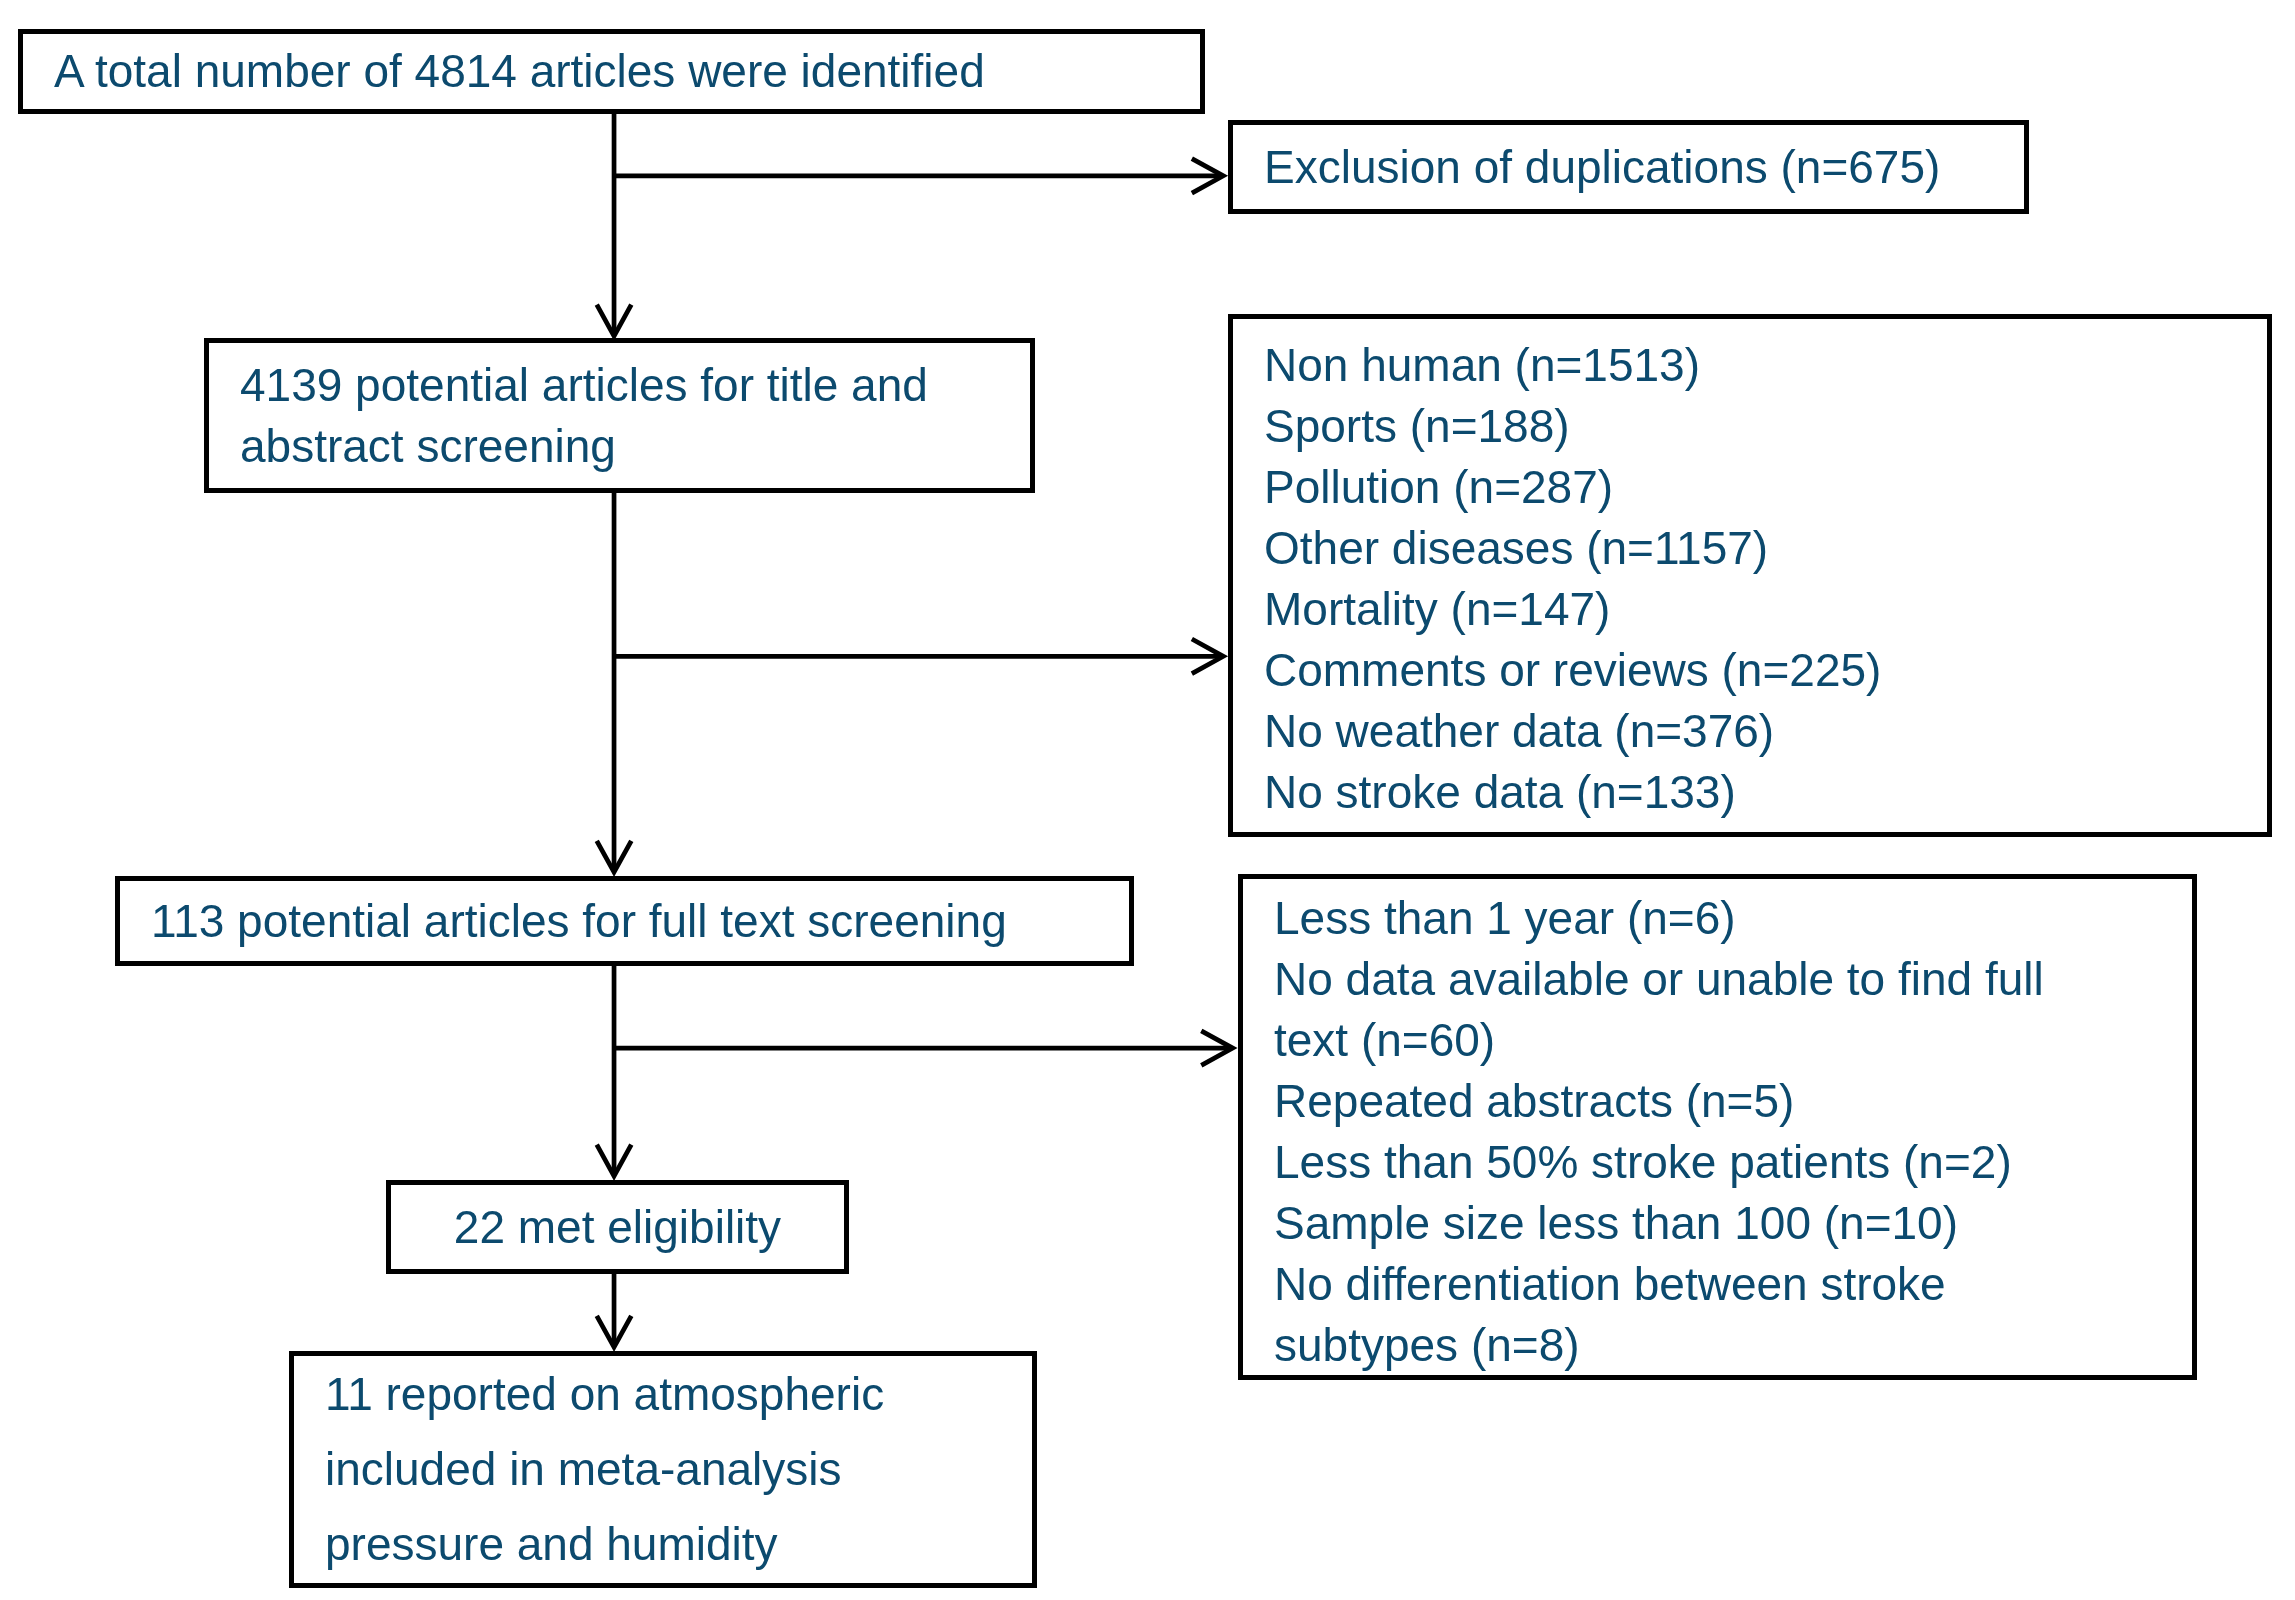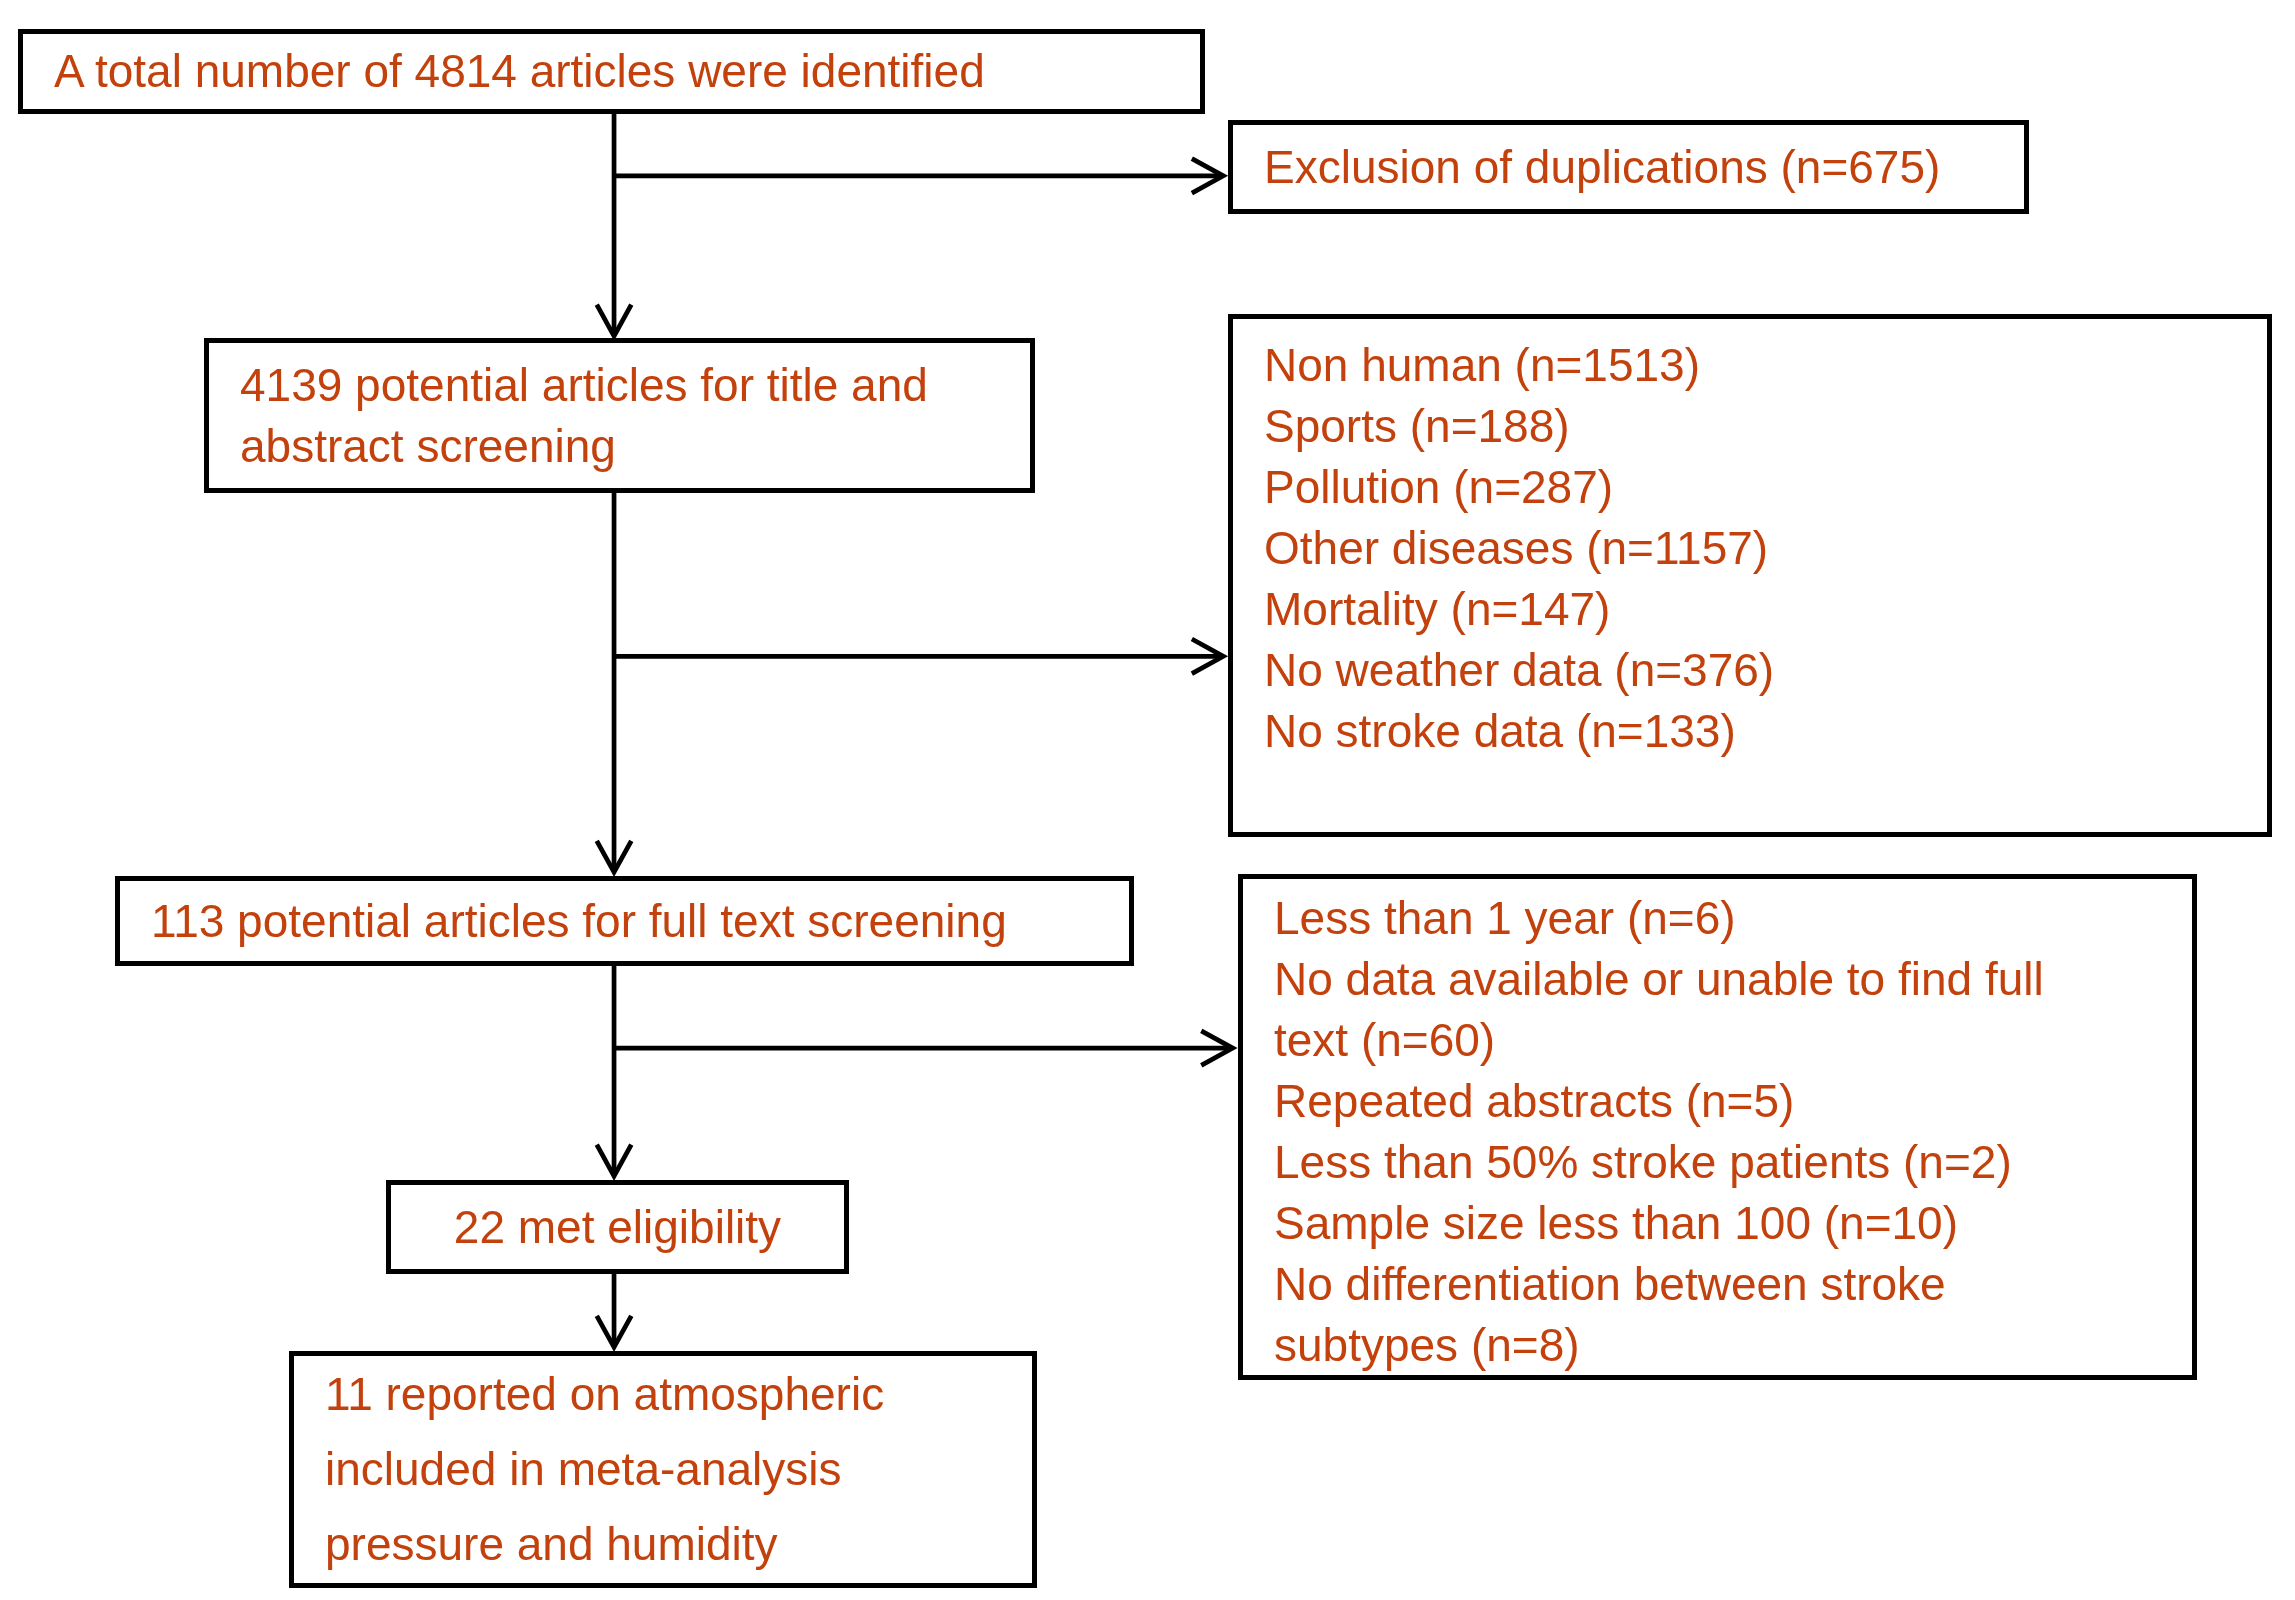--- a/index.html
+++ b/index.html
@@ -7,21 +7,21 @@
     padding: 0;
     background: #ffffff;
   }
   #canvas {
     position: relative;
     width: 2295px;
     height: 1600px;
     background: #ffffff;
     font-family: "Liberation Sans", sans-serif;
     font-size: 46px;
-    color: #c2410c;
+    color: #0c4a6e;
     overflow: hidden;
   }
   .node {
     position: absolute;
     border: 5.5px solid #000000;
     box-sizing: border-box;
     background: #ffffff;
     display: flex;
     flex-direction: column;
     justify-content: center;
@@ -97,20 +97,21 @@
     <div class="line">4139 potential articles for title and</div>
     <div class="line">abstract screening</div>
   </div>
 
   <div class="node pad-left top-align" id="box-exclusions-stage1">
     <div class="line">Non human (n=1513)</div>
     <div class="line">Sports (n=188)</div>
     <div class="line">Pollution (n=287)</div>
     <div class="line">Other diseases (n=1157)</div>
     <div class="line">Mortality (n=147)</div>
+    <div class="line">Comments or reviews (n=225)</div>
     <div class="line">No weather data (n=376)</div>
     <div class="line">No stroke data (n=133)</div>
   </div>
 
   <div class="node pad-left" id="box-full-text">
     <div class="line">113 potential articles for full text screening</div>
   </div>
 
   <div class="node pad-left top-align" id="box-exclusions-stage2">
     <div class="line">Less than 1 year (n=6)</div>

